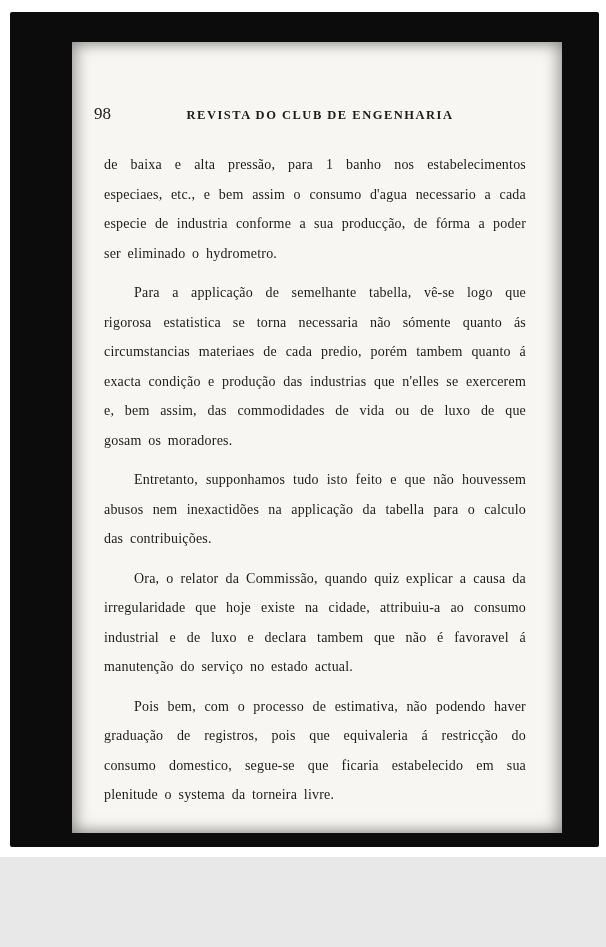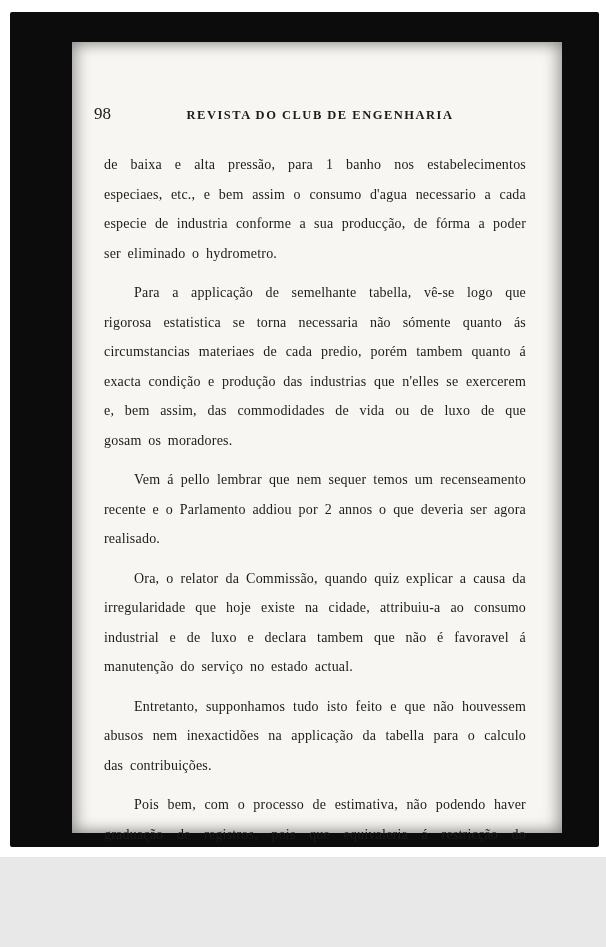--- a/index.html
+++ b/index.html
@@ -81,21 +81,20 @@
   <div class="scan-frame"></div>
   <div class="page">
     <div class="page-inner">
       <div class="running-head">
         <span class="page-number">98</span>
         <span class="journal-title">REVISTA DO CLUB DE ENGENHARIA</span>
       </div>
       <div class="body-text">
         <p>de baixa e alta pressão, para 1 banho nos estabelecimentos especiaes, etc., e bem assim o consumo d'agua necessario a cada especie de industria conforme a sua producção, de fórma a poder ser eliminado o hydrometro.</p>
         <p class="indent">Para a applicação de semelhante tabella, vê-se logo que rigorosa estatistica se torna necessaria não sómente quanto ás circumstancias materiaes de cada predio, porém tambem quanto á exacta condição e produção das industrias que n'elles se exercerem e, bem assim, das commodidades de vida ou de luxo de que gosam os moradores.</p>
-        <p class="indent">Vem á pello lembrar que nem sequer temos um recenseamento recente e o Parlamento addiou por 2 annos o que deveria ser agora realisado.</p>
+        <p class="indent">Entretanto, supponhamos tudo isto feito e que não houvessem abusos nem inexactidões na applicação da tabella para o calculo das contribuições.</p>
         <p class="indent">Ora, o relator da Commissão, quando quiz explicar a causa da irregularidade que hoje existe na cidade, attribuiu-a ao consumo industrial e de luxo e declara tambem que não é favoravel á manutenção do serviço no estado actual.</p>
-        <p class="indent">Entretanto, supponhamos tudo isto feito e que não houvessem abusos nem inexactidões na applicação da tabella para o calculo das contribuições.</p>
         <p class="indent">Pois bem, com o processo de estimativa, não podendo haver graduação de registros, pois que equivaleria á restricção do consumo domestico, segue-se que ficaria estabelecido em sua plenitude o systema da torneira livre.</p>
 
       </div>
     </div>
   </div>
 </div>
 
 </body></html>

